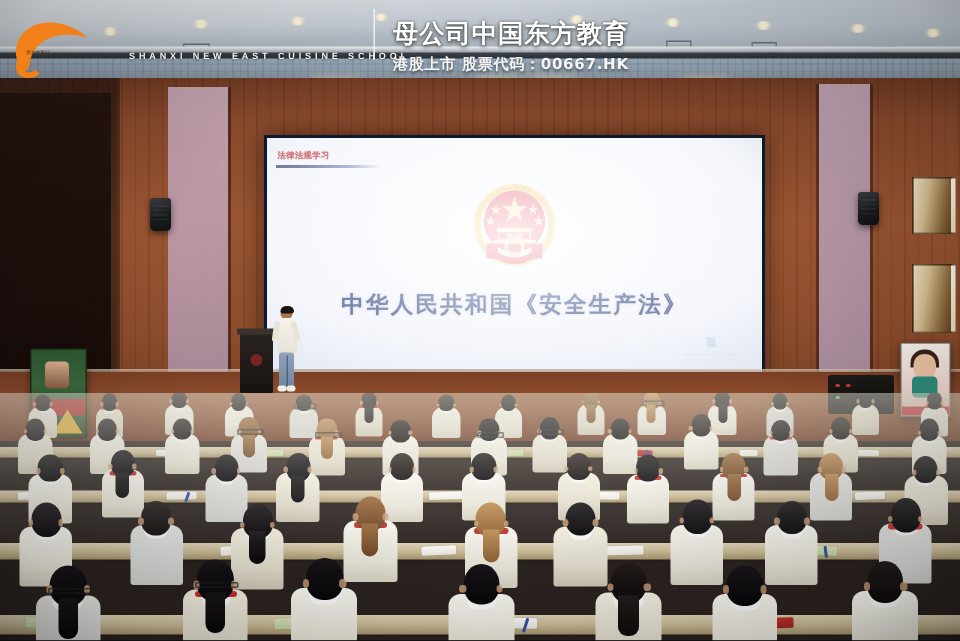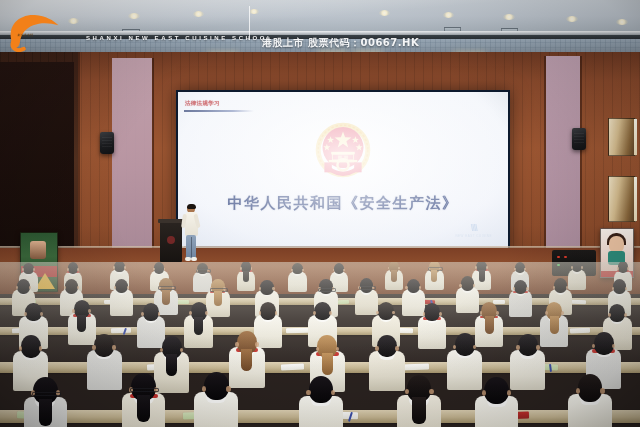--- a/index.html
+++ b/index.html
@@ -952,17 +952,18 @@
   <div class="wm-layer">
     <div class="wm-logo">
       <svg viewBox="0 0 70 56" width="56" height="44" aria-hidden="true">
         <path d="M6 40 C2 22 16 8 36 9 C50 10 60 16 66 22 C56 19 44 18 34 22 C24 26 18 34 17 44 C16 50 12 52 9 50 C6 48 6 44 6 40 Z" fill="#f28019"></path>
         <path d="M8 44 C6 52 14 56 22 52" stroke="#f28019" stroke-width="5" fill="none" stroke-linecap="round"></path>
         <text x="14" y="36" font-size="4" fill="#5a3a12" font-family="DejaVu Sans, sans-serif">新东方烹饪</text>
       </svg>
     </div>
     <div class="wm-sub-en">SHANXI NEW EAST CUISINE SCHOOL</div>
     <div class="wm-divider"></div>
+    <div class="wm-title2">母公司中国东方教育</div>
     <div class="wm-sub2">港股上市 股票代码：00667.HK</div>
   </div>
 
   <div class="vignette"></div>
 </div>
 
 </body></html>

